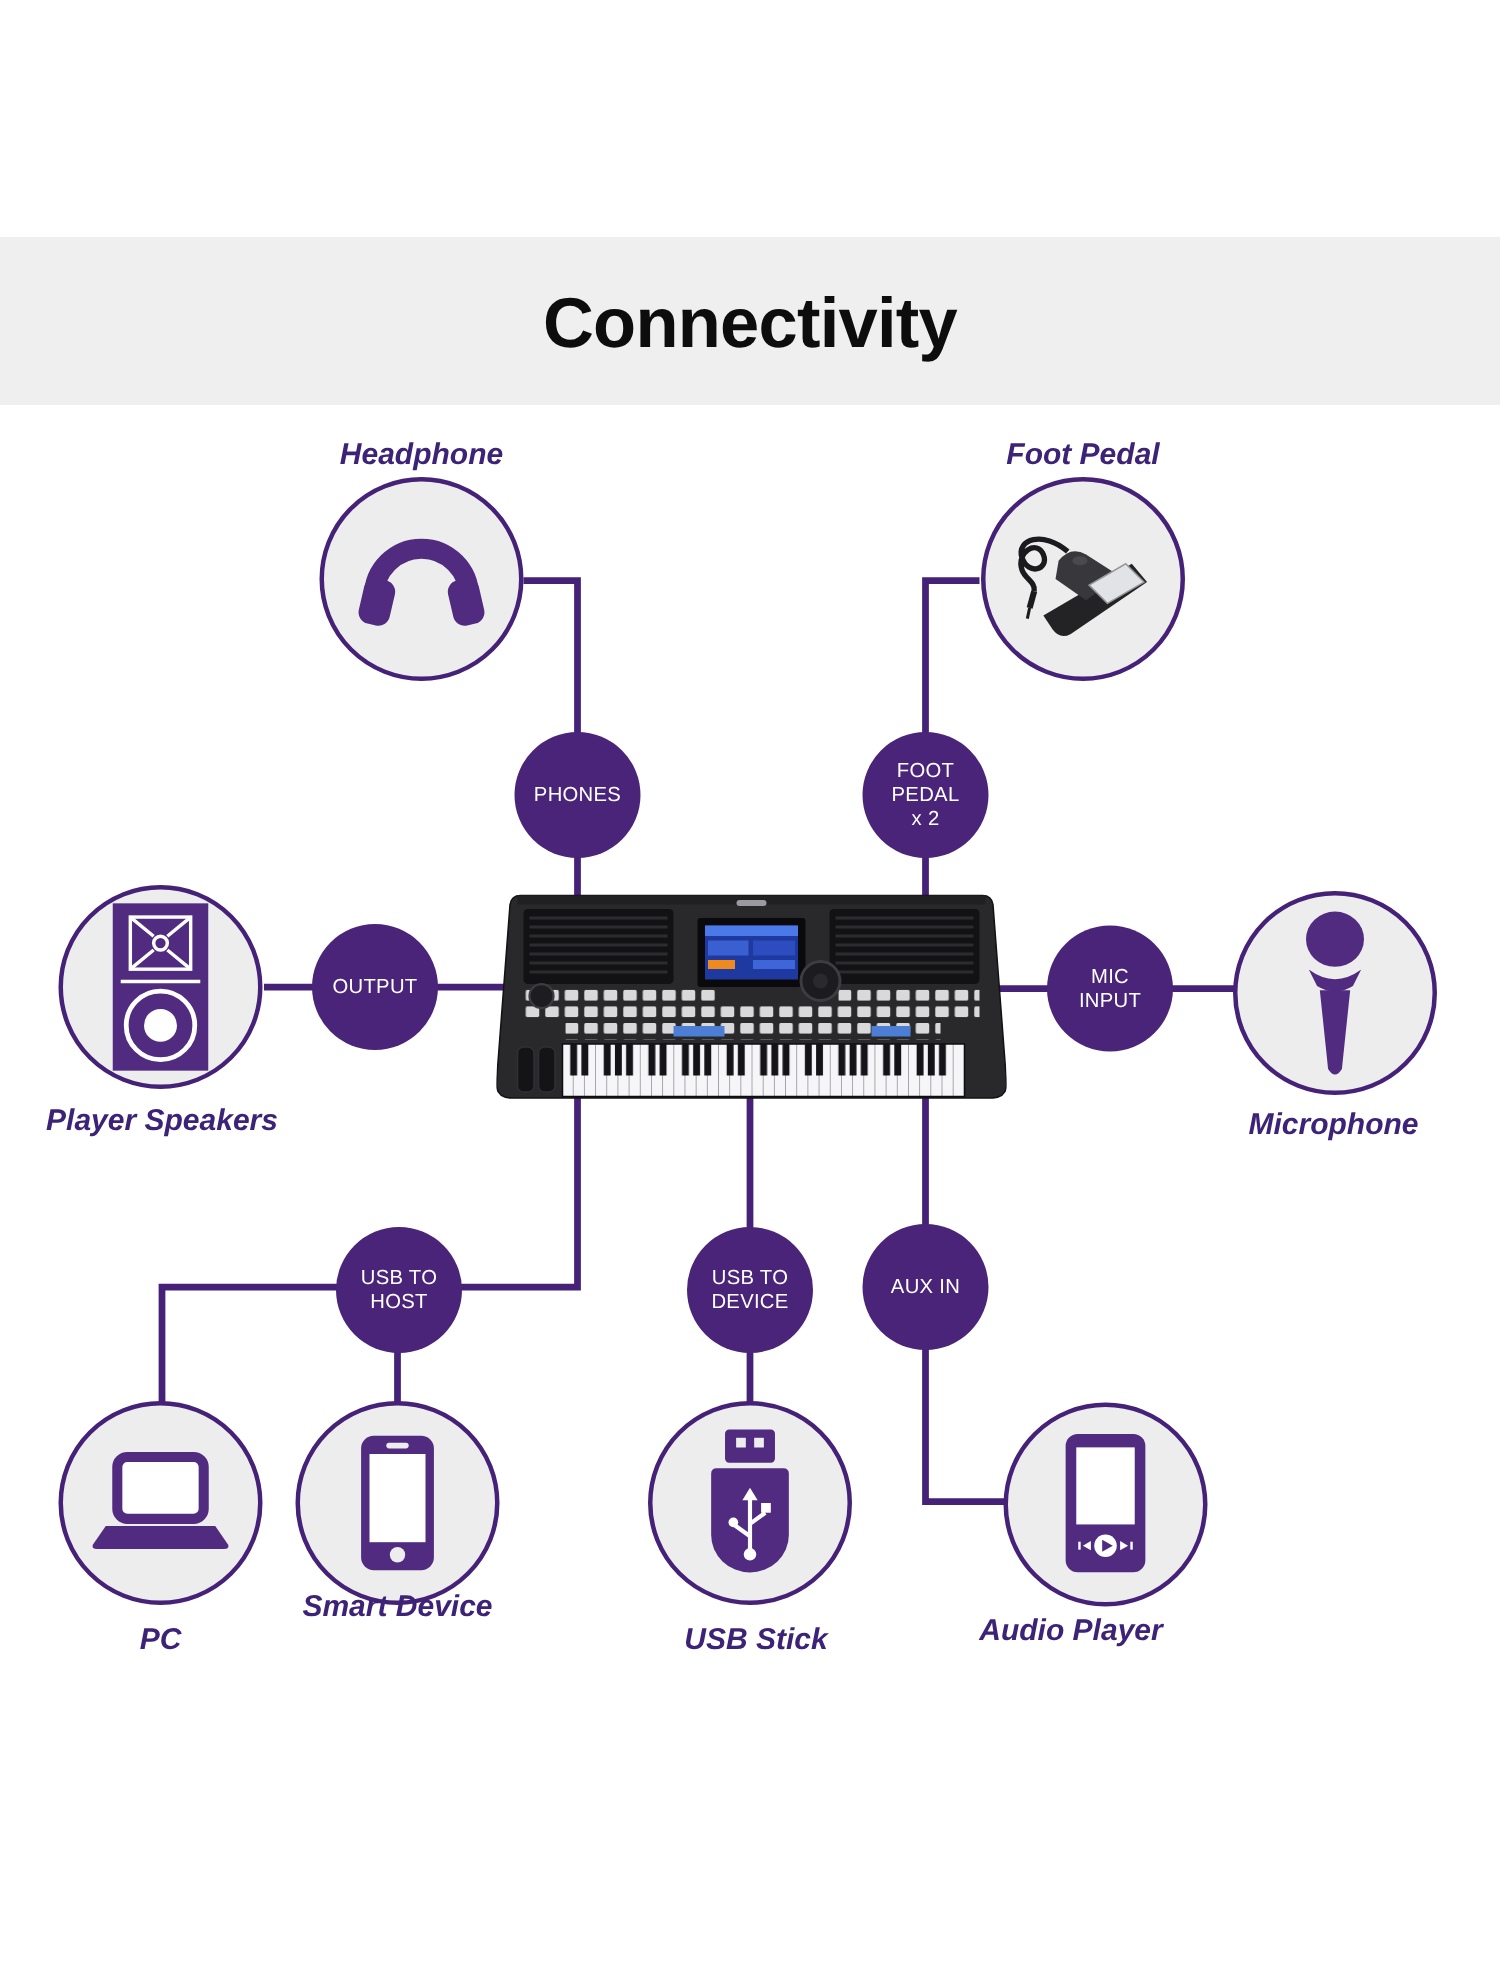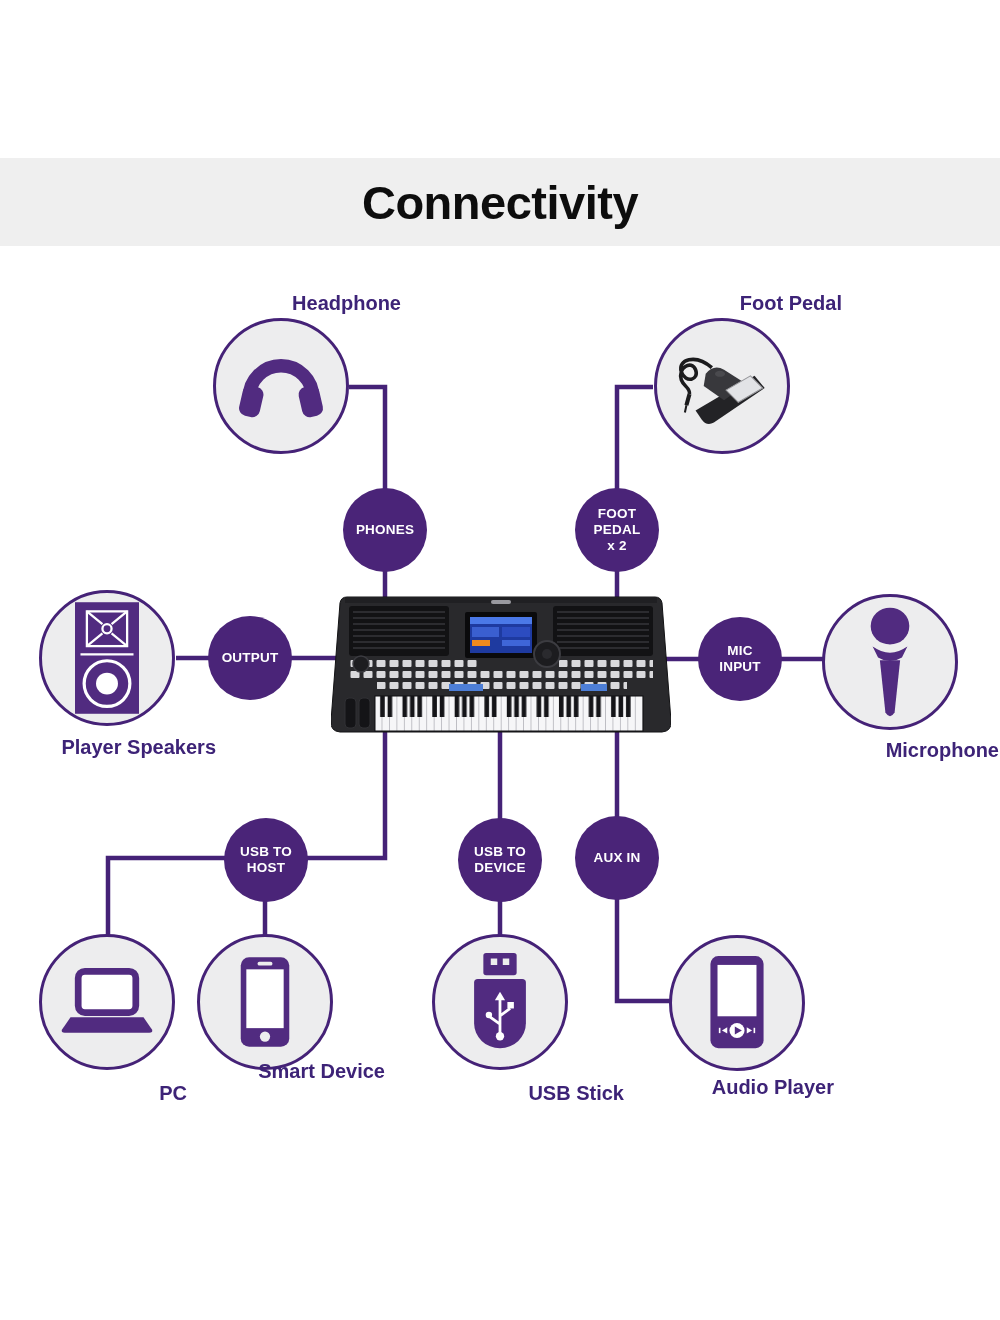--- a/index.html
+++ b/index.html
@@ -1,30 +1,30 @@
 <!DOCTYPE html>
 <html><head>
 <meta charset="utf-8">
 <style>
   html,body{margin:0;padding:0;background:#ffffff;}
   #stage{
     position:relative;width:1000px;height:1320px;background:#ffffff;overflow:hidden;
     font-family:"Liberation Sans", sans-serif;
   }
-  .band{position:absolute;left:0;top:158px;width:1000px;height:88px;background:#efefef;
+  .band{position:absolute;left:0;top:158px;width:1000px;height:112px;background:#efefef;
     display:flex;align-items:center;justify-content:center;}
   .title{font-size:47px;font-weight:bold;color:#0d0d0d;letter-spacing:-0.5px;}
   .wires{position:absolute;left:0;top:0;}
   .node{position:absolute;width:136px;height:136px;border-radius:50%;
     background:#ededee;border:3.5px solid #452277;box-sizing:border-box;
     display:flex;align-items:center;justify-content:center;}
   .badge{position:absolute;width:84px;height:84px;border-radius:50%;background:#4a2478;
     color:#ffffff;display:flex;flex-direction:column;align-items:center;justify-content:center;
-    text-align:center;font-weight:bold;font-size:13.5px;line-height:16px;letter-spacing:0.2px;}
-  .nlabel{position:absolute;font-weight:bold;font-size:20px;color:#3d2377;text-align:right;}
+    text-align:center;font-weight:normal;font-size:13.5px;line-height:16px;letter-spacing:0.2px;}
+  .nlabel{position:absolute;font-weight:bold;font-size:20px;color:#3d2377;text-align:center;font-style:italic;}
   .kb{position:absolute;left:331px;top:594px;}
 </style>
 </head>
 <body>
 
 <div id="stage">
 
   <div class="band">
     <div class="title">Connectivity</div>
   </div>

